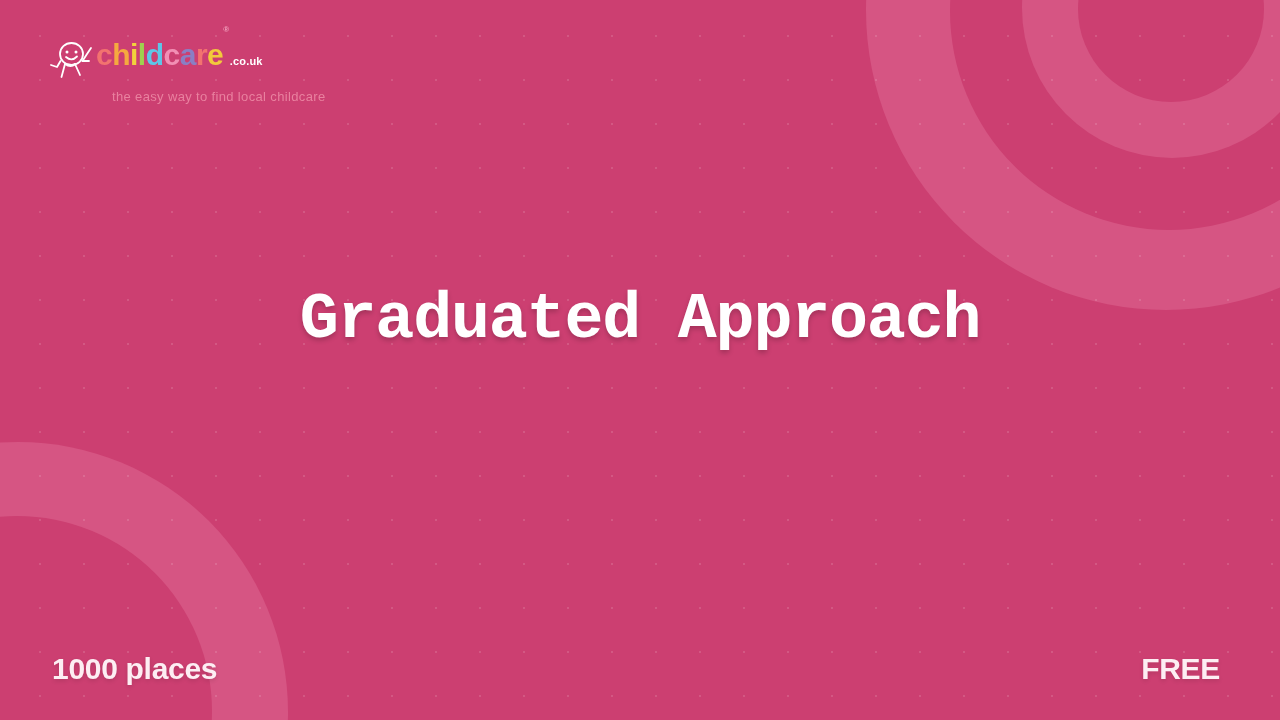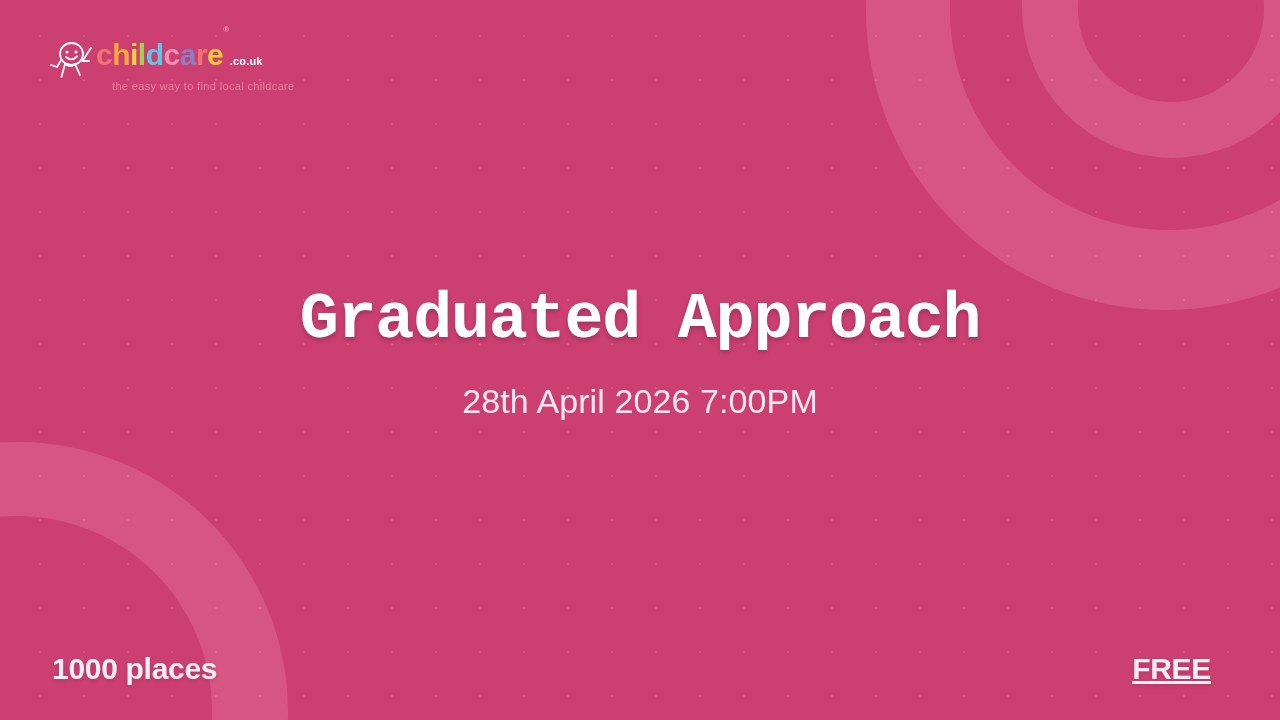--- a/index.html
+++ b/index.html
@@ -98,24 +98,24 @@
   }
   #logo-reg {
     font-size:8px;
     color:#f2a0bd;
     align-self:flex-start;
     position:relative;
     top:-14px;
     left:0px;
   }
   #logo-tagline {
-    font-size:11px;
+    font-size:13px;
     color:#e9819f;
     letter-spacing:0.35px;
-    margin-top:10px;
+    margin-top:19px;
     margin-left:2px;
     white-space:nowrap;
     padding-left:14px;
   }
 
   
   #center-block {
     position:absolute;
     left:0; right:0;
     top:286px;
@@ -146,21 +146,21 @@
     bottom:34px;
     z-index:6;
     font-size:30px;
     font-weight:bold;
     color:#fdeef3;
     letter-spacing:-0.3px;
     text-shadow:0 2px 4px rgba(0,0,0,0.12);
     text-align:center;
   }
   #footer-left  { left:52px; }
-  #footer-right { right:69px;text-decoration:underline; }
+  #footer-right { right:60px; }
 </style>
 </head>
 <body>
 
 <div id="stage">
 
   <div class="deco" id="deco-tr-outer"></div>
   <div class="deco" id="deco-tr-mid"></div>
   <div class="deco" id="deco-tr-inner-ring"></div>
   <div class="deco" id="deco-tr-core"></div>
@@ -200,19 +200,18 @@
           <span class="ch" style="color: rgb(242, 201, 60);">e</span>
           <span id="logo-reg">®</span>
           <span id="logo-suffix">.co.uk</span>
         </span>
       <span id="logo-tagline">the easy way to find local childcare</span>
     </span>
   </div>
 
   <div id="center-block">
     <div id="event-title">Graduated Approach</div>
-    <div id="event-datetime">28th April 2026 7:00PM</div>
   </div>
 
   <div id="footer-left">1000 places</div>
   <div id="footer-right">FREE</div>
 
 </div>
 
 </body></html>

